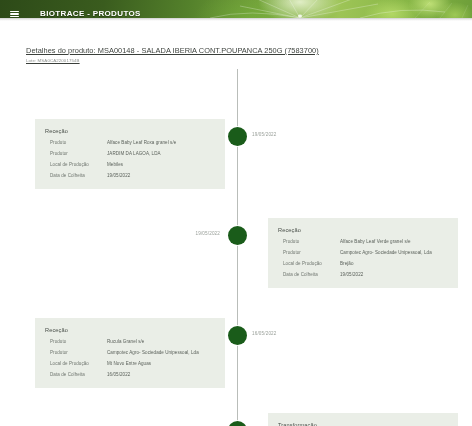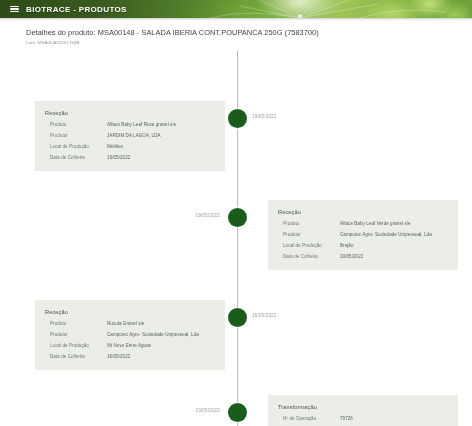--- a/index.html
+++ b/index.html
@@ -33,22 +33,22 @@
   }
   .appbar-veins {
     position: absolute;
     inset: 0;
     pointer-events: none;
   }
   .appbar-inner {
     position: relative;
     height: 18px;
     display: flex;
-    align-items: center;
-    gap: 7px;
+    align-items: flex-end;
+    gap: 21px;
     padding-left: 10px;
     z-index: 2;
   }
   .hamburger {
     width: 9px;
     height: 8px;
     display: flex;
     flex-direction: column;
     justify-content: center;
     gap: 1.5px;
@@ -70,21 +70,22 @@
   }
 
   .appbar-shadow {
     height: 3px;
     width: 472px;
     background: linear-gradient(#cfcfcf, #f2f2f2 60%, #ffffff);
   }
 
   
   .page-head {
-    padding: 7px 0 0 26px;
+    padding: 25px 0 0 26px;
+    text-decoration: underline;
   }
   .page-title {
     font-size: 7.4px;
     color: #3d423d;
     white-space: nowrap;
     letter-spacing: .05px;
   }
   .page-sub {
     font-size: 4.4px;
     color: #8d918d;

